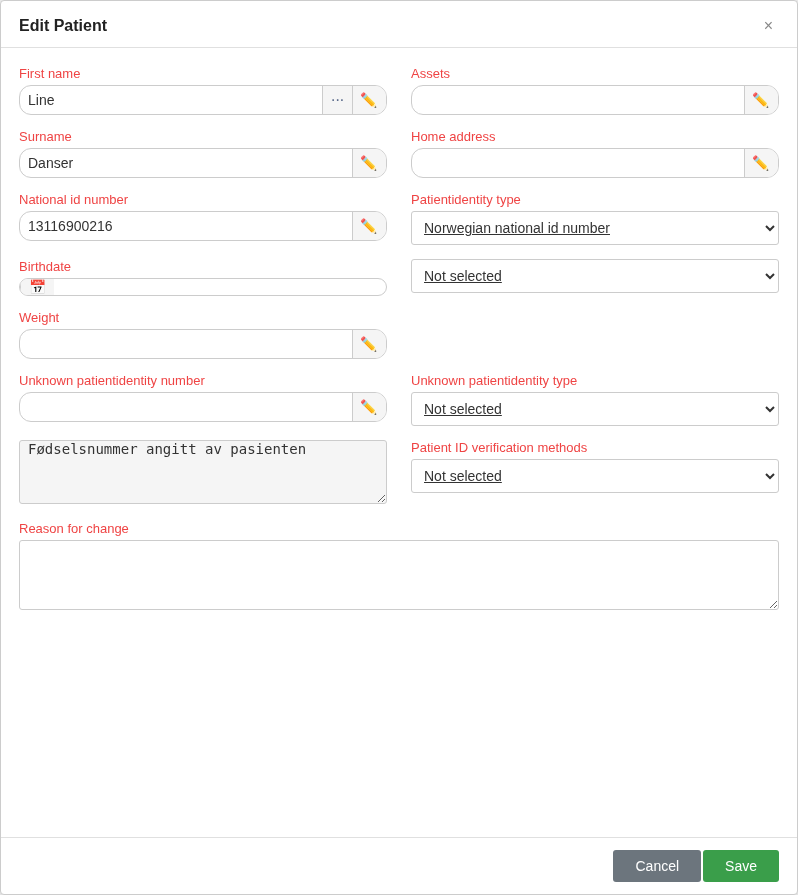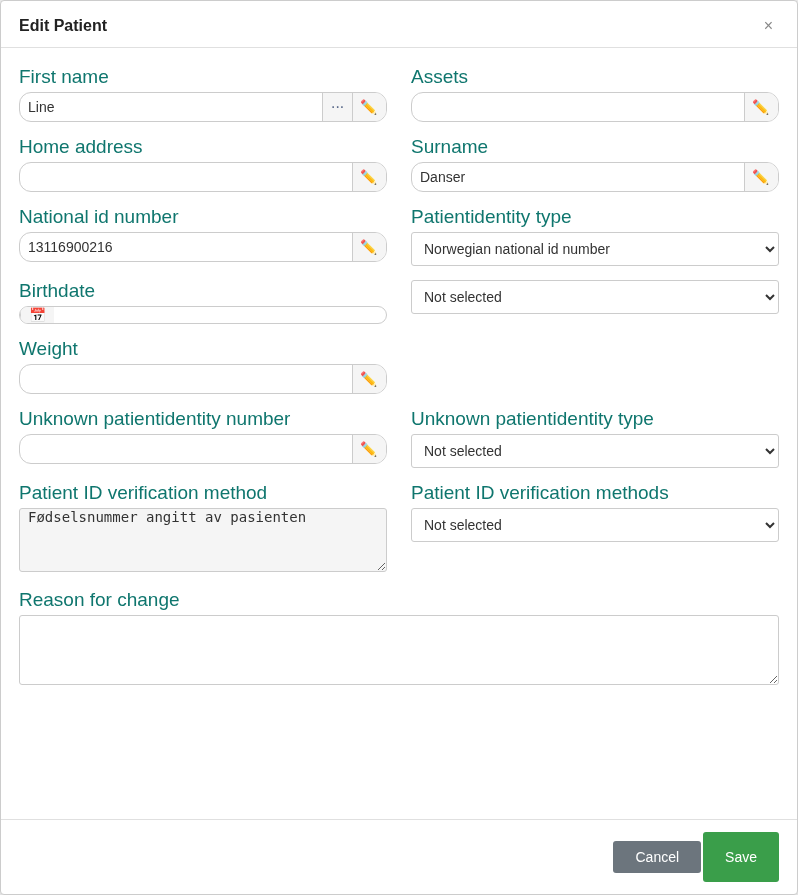--- a/index.html
+++ b/index.html
@@ -53,22 +53,22 @@
     }
     .form-group {
       margin-bottom: 14px;
     }
     .form-group.full-width {
       grid-column: 1 / -1;
     }
     .form-label {
       display: block;
       margin-bottom: 4px;
-      color: #0f766e;
-      font-size: 19px;
+      color: #ef4444;
+      font-size: 13px;
     }
     .input-wrapper {
       display: flex;
       align-items: stretch;
       border: 1px solid #ccc;
       border-radius: 12px;
       overflow: hidden;
       background: #fff;
     }
     .input-wrapper input {
@@ -109,20 +109,21 @@
       width: 100%;
       padding: 6px 8px;
       border: 1px solid #ccc;
       border-radius: 3px;
       font-size: 14px;
       color: #333;
       background: #fff;
       outline: none;
       height: 34px;
       appearance: auto;
+      text-decoration: underline;
     }
     textarea {
       width: 100%;
       border: 1px solid #ccc;
       border-radius: 3px;
       font-size: 14px;
       color: #333;
       padding: 0 8px;
       resize: vertical;
       outline: none;
@@ -148,21 +149,21 @@
       border-radius: 3px;
       padding: 8px 22px;
       font-size: 14px;
       cursor: pointer;
     }
     .btn-save {
       background: #3a9e4a;
       color: #fff;
       border: none;
       border-radius: 3px;
-      padding: 17px 22px;
+      padding: 8px 22px;
       font-size: 14px;
       cursor: pointer;
     }
     .input-wrapper.date-wrapper input {
       flex: 1;
     }
   </style>
 </head>
 <body>
 
@@ -187,31 +188,31 @@
 
       <div class="form-group">
         <label class="form-label">Assets</label>
         <div class="input-wrapper">
           <input type="text" value="" style="">
           <button class="icon-btn pencil-icon" title="Edit"></button>
         </div>
       </div>
 
       <div class="form-group">
+        <label class="form-label">Surname</label>
+        <div class="input-wrapper">
+          <input type="text" value="Danser" style="">
+          <button class="icon-btn pencil-icon" title="Edit"></button>
+        </div>
+      </div>
+
+      <div class="form-group">
         <label class="form-label">Home address</label>
         <div class="input-wrapper">
           <input type="text" value="" style="">
-          <button class="icon-btn pencil-icon" title="Edit"></button>
-        </div>
-      </div>
-
-      <div class="form-group">
-        <label class="form-label">Surname</label>
-        <div class="input-wrapper">
-          <input type="text" value="Danser" style="">
           <button class="icon-btn pencil-icon" title="Edit"></button>
         </div>
       </div>
 
       <div class="form-group">
         <label class="form-label">National id number</label>
         <div class="input-wrapper">
           <input type="text" value="13116900216" style="">
           <button class="icon-btn pencil-icon" title="Edit"></button>
         </div>
@@ -263,21 +264,20 @@
       <div class="form-group">
         <label class="form-label">Unknown patientidentity type</label>
         <select>
           <option selected="">Not selected</option>
           <option>Type A</option>
           <option>Type B</option>
         </select>
       </div>
 
       <div class="form-group">
-        <label class="form-label">Patient ID verification method</label>
         <textarea style="background: rgb(245, 245, 245);">Fødselsnummer angitt av pasienten</textarea>
       </div>
 
       <div class="form-group">
         <label class="form-label">Patient ID verification methods</label>
         <select>
           <option selected="">Not selected</option>
           <option>Method A</option>
           <option>Method B</option>
         </select>

